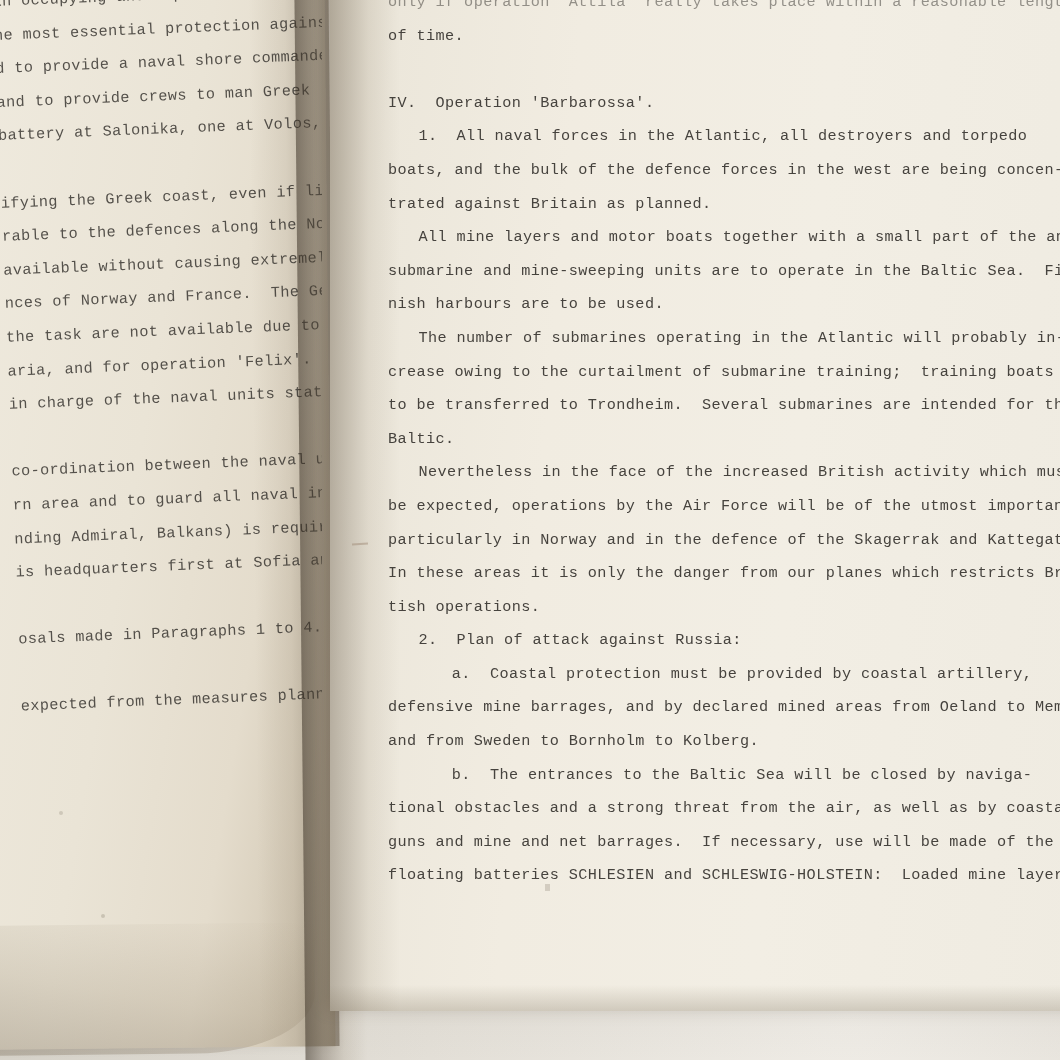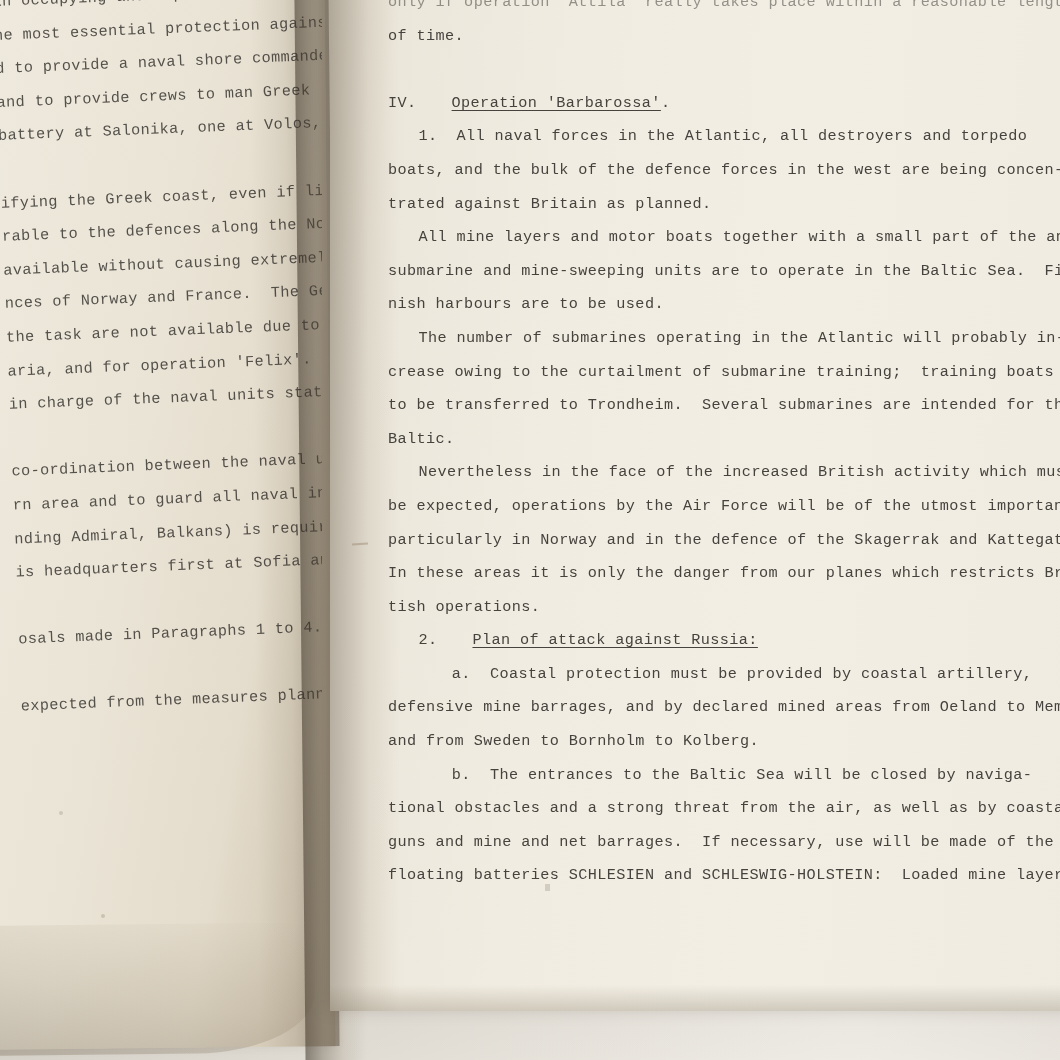--- a/index.html
+++ b/index.html
@@ -107,21 +107,21 @@
 
   
   .right-text {
     left: 388px;
     top: -14px;
     width: 640px;
   }
   .right-text .ln { display: block; }
   .right-text .ln.indent1 { padding-left: 2.0em; }
   .right-text .ln.indent2 { padding-left: 4.2em; }
-  .underline { text-decoration: underline; text-underline-offset: 3px; margin-left: 16px; }
+  .underline { text-underline-offset: 3px; }
   .faded { opacity: 0.55; }
 
   
   .left-clip {
     position: absolute;
     left: 0; top: 0;
     width: 322px; height: 1060px;
     overflow: hidden;
   }
   .left-text {

